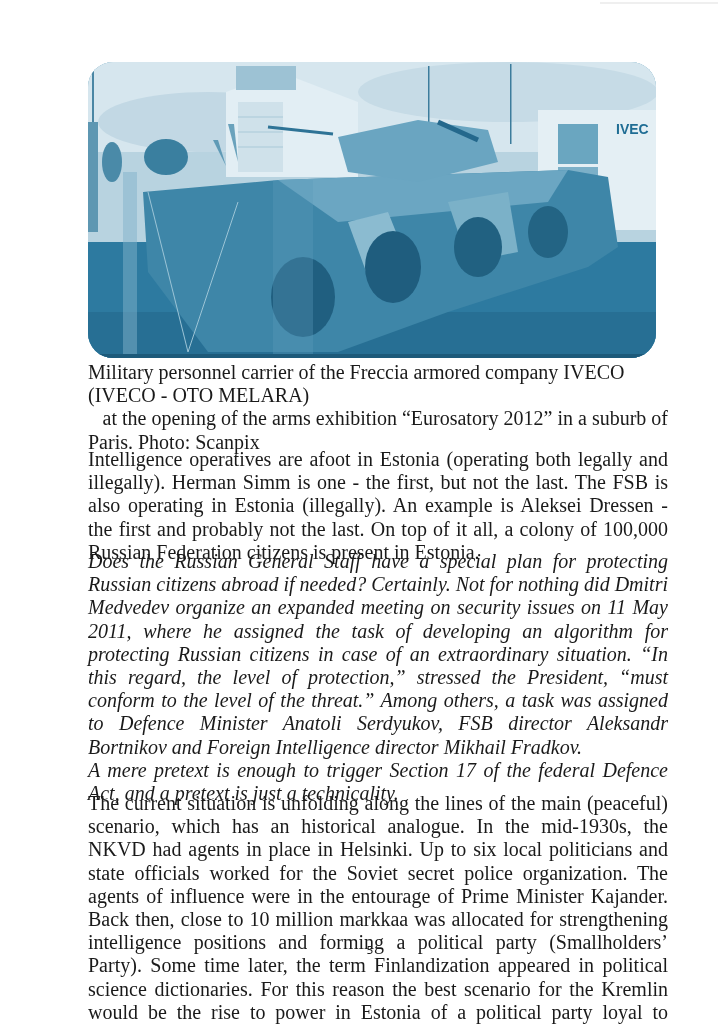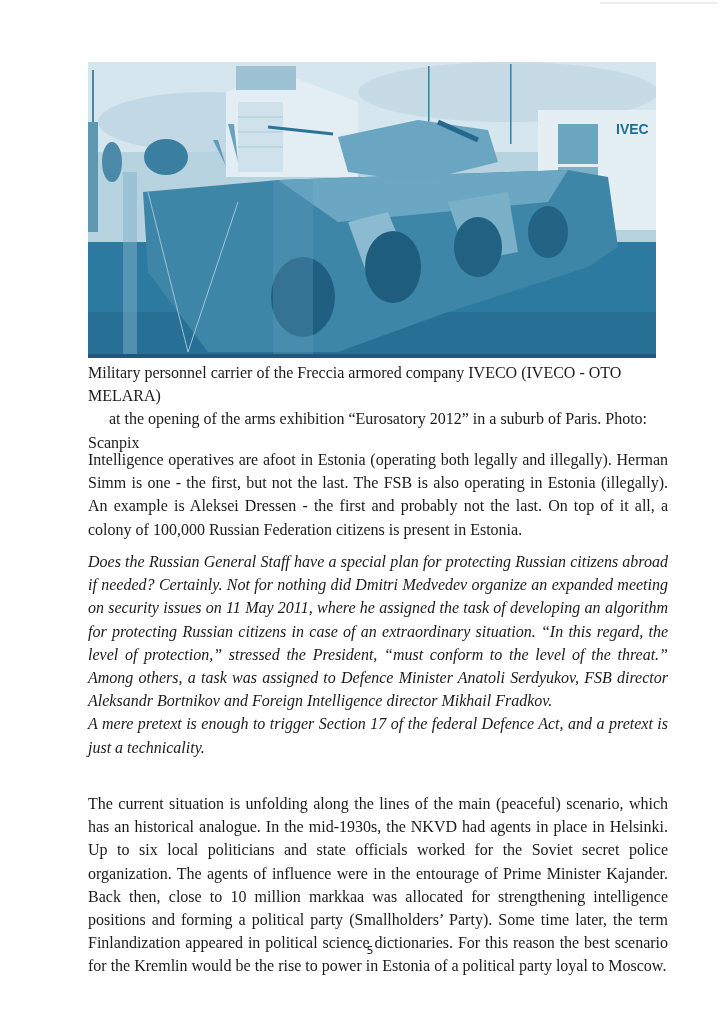--- a/index.html
+++ b/index.html
@@ -7,26 +7,26 @@
     .page {
       position: absolute; left: 0; top: 0; width: 724px; height: 1024px;
       background: #ffffff;
     }
     .top-shadow {
       position: absolute; left: 600px; top: 2px; width: 118px; height: 2px;
       background: #efefef;
     }
     .photo {
       position: absolute; left: 88px; top: 62px; width: 568px; height: 296px;
-      overflow: hidden; background: #2f7fa3;
+      overflow: hidden; background: #2f7fa3; border-radius: 25px;
     }
     .photo svg { display: block; width: 100%; height: 100%; }
     .text {
       font-family: "Liberation Serif", serif;
-      font-size: 16px; color: #1a1a1a; line-height: 23.2px;
+      font-size: 20px; color: #1a1a1a; line-height: 23.2px;
       position: absolute; left: 88px; width: 580px;
     }
     .text p { margin: 0; text-align: justify; text-align-last: left; }
     .caption { top: 361px; }
     .para1 { top: 448px; }
     .para2 { top: 550px; font-style: italic; }
     .para3 { top: 792px; }
     .para2 p.cont { margin-top: 0; }
     .page-number {
       position: absolute; left: 360px; top: 944px; width: 20px; text-align: center;
@@ -92,21 +92,21 @@
       <rect x="185" y="118" width="40" height="178" fill="#5c9bb9" opacity="0.35"></rect>
       <line x1="60" y1="130" x2="100" y2="290" stroke="#9cc4d6" stroke-width="1"></line>
       <line x1="150" y1="140" x2="100" y2="290" stroke="#9cc4d6" stroke-width="1"></line>
 
       <rect x="0" y="292" width="568" height="4" fill="#1d5a7a"></rect>
     </svg>
   </div>
 
   <div class="text caption">
     <p style="text-align:left">Military personnel carrier of the Freccia armored company IVECO (IVECO - OTO MELARA)</p>
-    <p style="text-align:center">at the opening of the arms exhibition “Eurosatory 2012” in a suburb of Paris. Photo: Scanpix</p>
+    <p style="text-align:right">at the opening of the arms exhibition “Eurosatory 2012” in a suburb of Paris. Photo: Scanpix</p>
   </div>
 
   <div class="text para1">
     <p>Intelligence operatives are afoot in Estonia (operating both legally and illegally). Herman Simm is one - the first, but not the last. The FSB is also operating in Estonia (illegally). An example is Aleksei Dressen - the first and probably not the last. On top of it all, a colony of 100,000 Russian Federation citizens is present in Estonia.</p>
   </div>
 
   <div class="text para2">
     <p>Does the Russian General Staff have a special plan for protecting Russian citizens abroad if needed? Certainly. Not for nothing did Dmitri Medvedev organize an expanded meeting on security issues on 11 May 2011, where he assigned the task of developing an algorithm for protecting Russian citizens in case of an extraordinary situation. “In this regard, the level of protection,” stressed the President, “must conform to the level of the threat.” Among others, a task was assigned to Defence Minister Anatoli Serdyukov, FSB director Aleksandr Bortnikov and Foreign Intelligence director Mikhail Fradkov.</p>
     <p class="cont">A mere pretext is enough to trigger Section 17 of the federal Defence Act, and a pretext is just a technicality.</p>
   </div>

